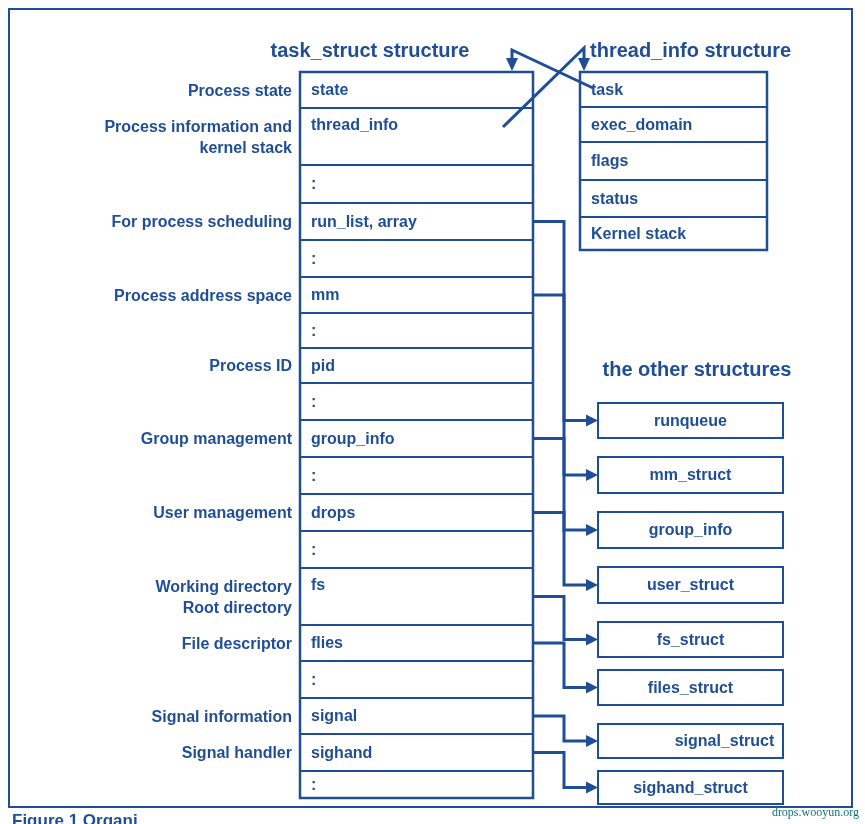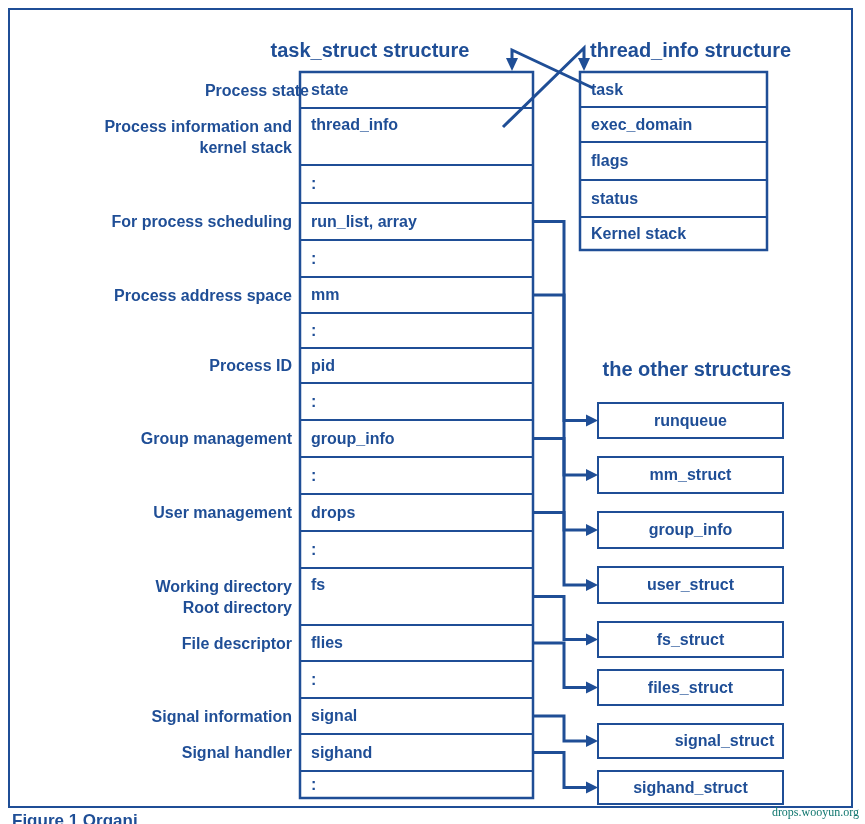--- a/index.html
+++ b/index.html
@@ -106,21 +106,21 @@
 
   <div id="watermark" class="txt" style="right:6px;top:805px;width:200px;text-align:right;">drops.wooyun.org</div>
 <div class="txt structlabel" style="left: 598px; top: 403px; width: 185px; height: 35px;">runqueue</div>
     <div class="txt structlabel" style="left: 598px; top: 457px; width: 185px; height: 36px;">mm_struct</div>
     <div class="txt structlabel" style="left: 598px; top: 512px; width: 185px; height: 36px;">group_info</div>
     <div class="txt structlabel" style="left: 598px; top: 567px; width: 185px; height: 36px;">user_struct</div>
     <div class="txt structlabel" style="left: 598px; top: 622px; width: 185px; height: 35px;">fs_struct</div>
     <div class="txt structlabel" style="left: 598px; top: 670px; width: 185px; height: 35px;">files_struct</div>
     <div class="txt structlabel" style="left: 632px; top: 724px; width: 185px; height: 34px;">signal_struct</div>
     <div class="txt structlabel" style="left: 598px; top: 771px; width: 185px; height: 33px;">sighand_struct</div>
-    <div class="txt rowlabel" style="left: 10px; top: 72px; width: 282px; height: 36px; padding-left: 17px;">Process state</div>
+    <div class="txt rowlabel" style="left: 10px; top: 72px; width: 282px; height: 36px;">Process state</div>
     <div class="txt cellfield" style="left: 300px; top: 72px; width: 233px; height: 36px;">state</div>
     <div class="txt rowlabel tall" style="left: 10px; top: 108px; width: 282px; height: 57px;">Process information and
 kernel stack</div>
     <div class="txt cellfield tall" style="left: 300px; top: 108px; width: 233px; height: 57px;">thread_info</div>
     <div class="txt cellfield" style="left: 300px; top: 165px; width: 233px; height: 38px;">:</div>
     <div class="txt rowlabel" style="left: 10px; top: 203px; width: 282px; height: 37px;">For process scheduling</div>
     <div class="txt cellfield" style="left: 300px; top: 203px; width: 233px; height: 37px;">run_list, array</div>
     <div class="txt cellfield" style="left: 300px; top: 240px; width: 233px; height: 37px;">:</div>
     <div class="txt rowlabel" style="left: 10px; top: 277px; width: 282px; height: 36px;">Process address space</div>
     <div class="txt cellfield" style="left: 300px; top: 277px; width: 233px; height: 36px;">mm</div>

